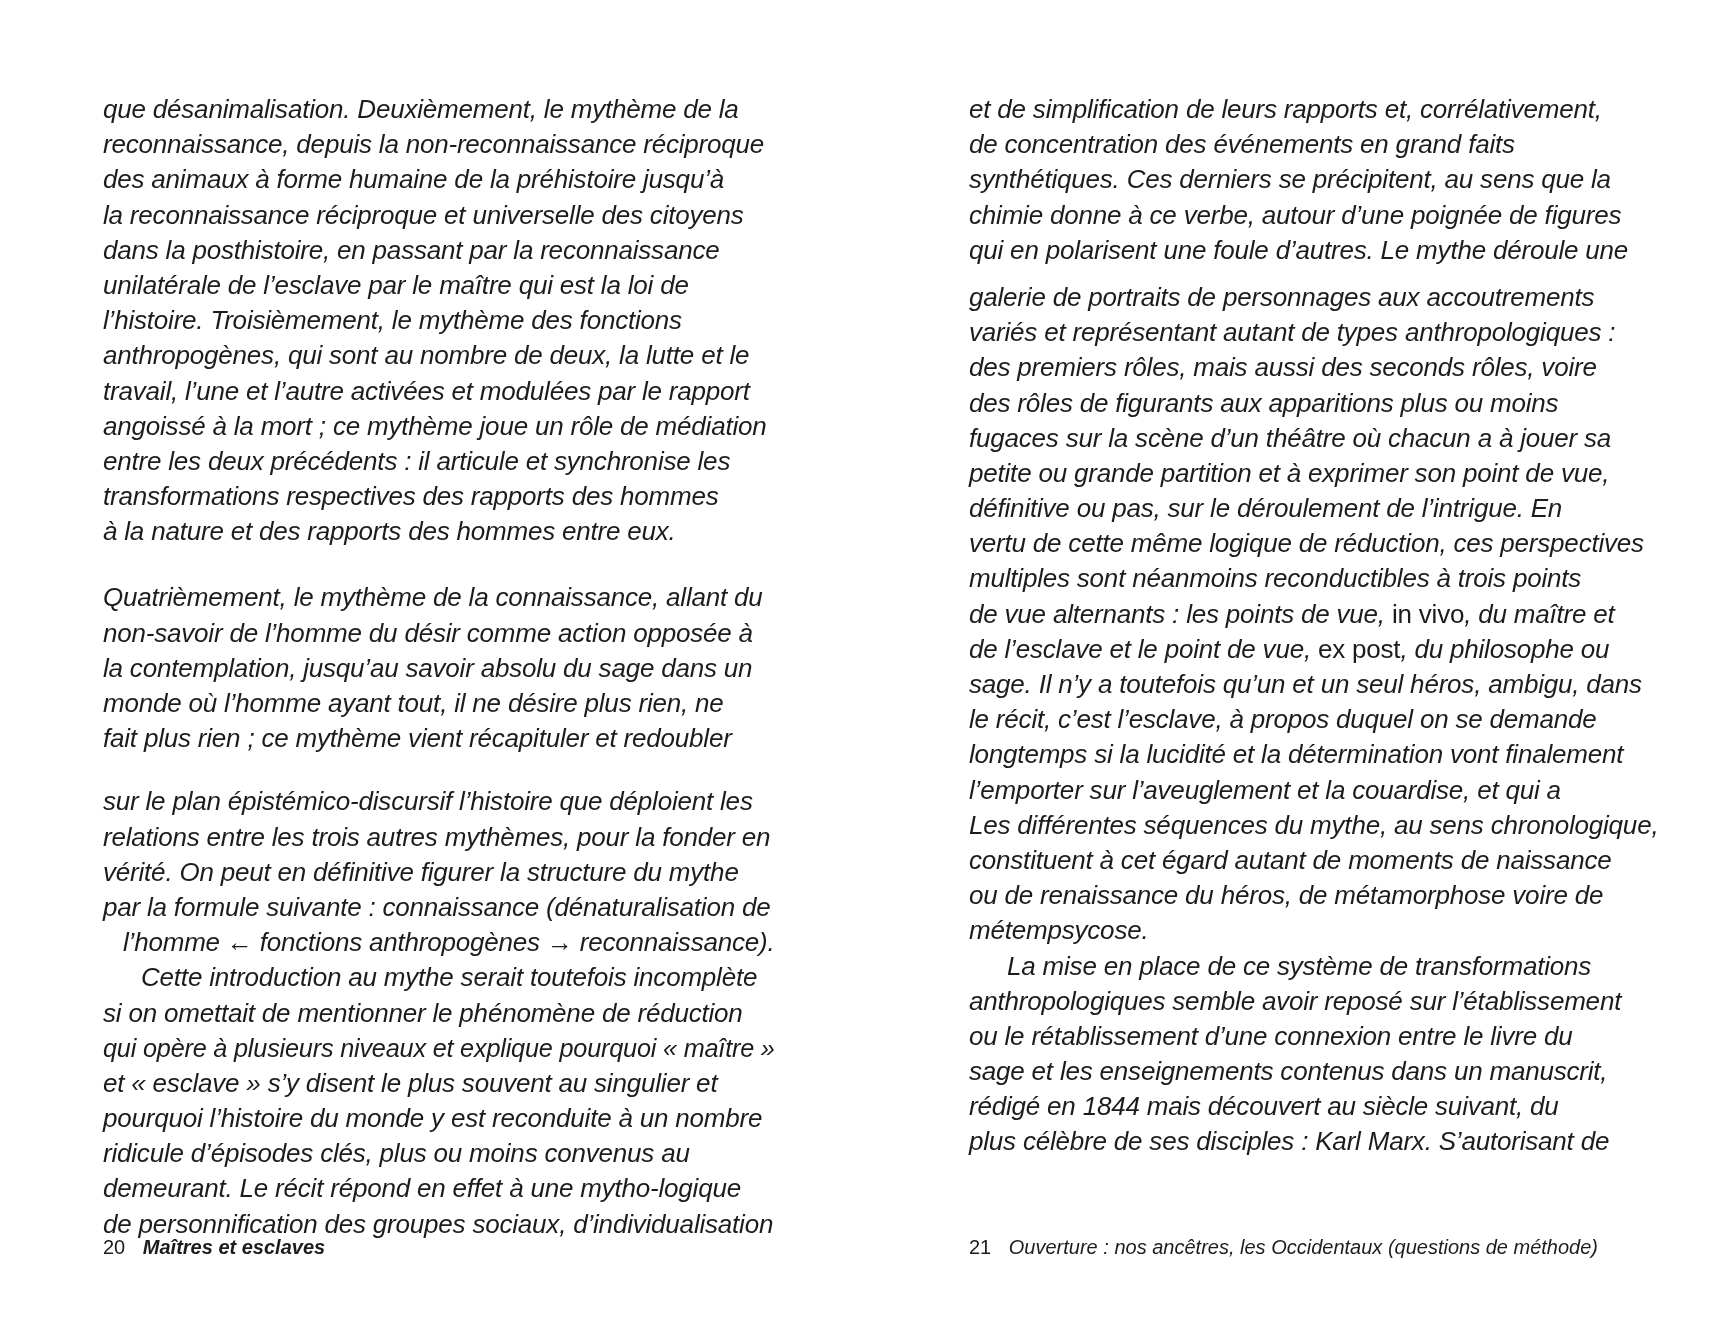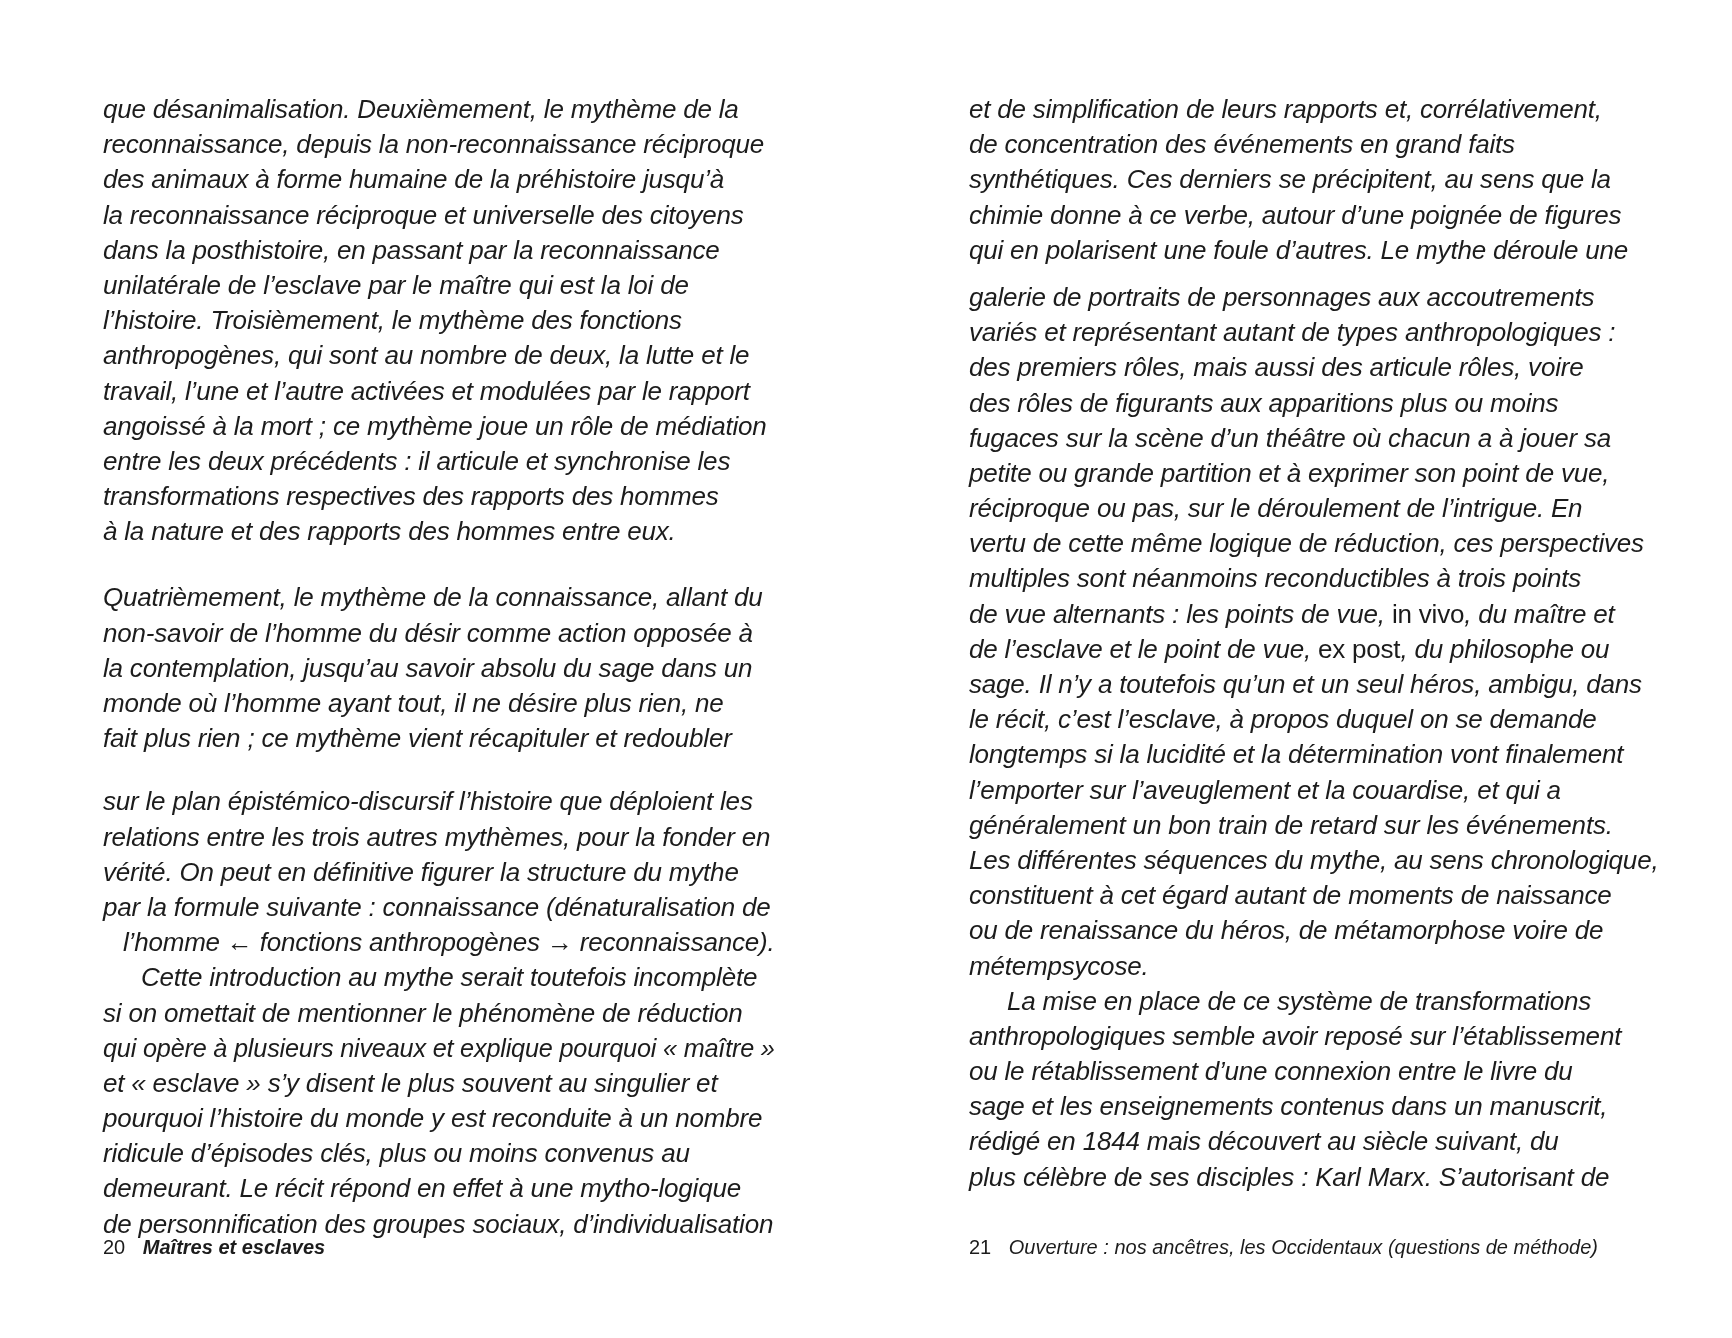--- a/index.html
+++ b/index.html
@@ -65,34 +65,33 @@
 
 <div class="page right">
   <div class="body" id="right-body">
       <span class="line" style="display: block;">et de simplification de leurs rapports et, corrélativement,</span>
       <span class="line" style="display: block;">de concentration des événements en grand faits</span>
       <span class="line" style="display: block;">synthétiques. Ces derniers se précipitent, au sens que la</span>
       <span class="line" style="display: block;">chimie donne à ce verbe, autour d’une poignée de figures</span>
       <span class="line" style="display: block;">qui en polarisent une foule d’autres. Le mythe déroule une</span>
       <span class="line" style="display: block; margin-top: 12px;">galerie de portraits de personnages aux accoutrements</span>
       <span class="line" style="display: block;">variés et représentant autant de types anthropologiques :</span>
-      <span class="line" style="display: block;">des premiers rôles, mais aussi des articule rôles, voire</span>
+      <span class="line" style="display: block;">des premiers rôles, mais aussi des seconds rôles, voire</span>
       <span class="line" style="display: block;">des rôles de figurants aux apparitions plus ou moins</span>
       <span class="line" style="display: block;">fugaces sur la scène d’un théâtre où chacun a à jouer sa</span>
       <span class="line" style="display: block;">petite ou grande partition et à exprimer son point de vue,</span>
-      <span class="line" style="display: block;">réciproque ou pas, sur le déroulement de l’intrigue. En</span>
+      <span class="line" style="display: block;">définitive ou pas, sur le déroulement de l’intrigue. En</span>
       <span class="line" style="display: block;">vertu de cette même logique de réduction, ces perspectives</span>
       <span class="line" style="display: block;">multiples sont néanmoins reconductibles à trois points</span>
       <span class="line" style="display: block;"><span>de vue alternants : les points de vue, </span><span class="roman">in vivo</span><span>, du maître et</span></span>
       <span class="line" style="display: block;"><span>de l’esclave et le point de vue, </span><span class="roman">ex post</span><span>, du philosophe ou</span></span>
       <span class="line" style="display: block;">sage. Il n’y a toutefois qu’un et un seul héros, ambigu, dans</span>
       <span class="line" style="display: block;">le récit, c’est l’esclave, à propos duquel on se demande</span>
       <span class="line" style="display: block;">longtemps si la lucidité et la détermination vont finalement</span>
       <span class="line" style="display: block; font-style: italic;">l’emporter sur l’aveuglement et la couardise, et qui a</span>
-      <span class="line" style="display: block;">généralement un bon train de retard sur les événements.</span>
       <span class="line" style="display: block;">Les différentes séquences du mythe, au sens chronologique,</span>
       <span class="line" style="display: block;">constituent à cet égard autant de moments de naissance</span>
       <span class="line" style="display: block;">ou de renaissance du héros, de métamorphose voire de</span>
       <span class="line" style="display: block;">métempsycose.</span>
       <span class="line indent" style="display: block;">La mise en place de ce système de transformations</span>
       <span class="line" style="display: block;">anthropologiques semble avoir reposé sur l’établissement</span>
       <span class="line" style="display: block;">ou le rétablissement d’une connexion entre le livre du</span>
       <span class="line" style="display: block;">sage et les enseignements contenus dans un manuscrit,</span>
       <span class="line" style="display: block;">rédigé en 1844 mais découvert au siècle suivant, du</span>
       <span class="line" style="display: block;">plus célèbre de ses disciples : Karl Marx. S’autorisant de</span>

